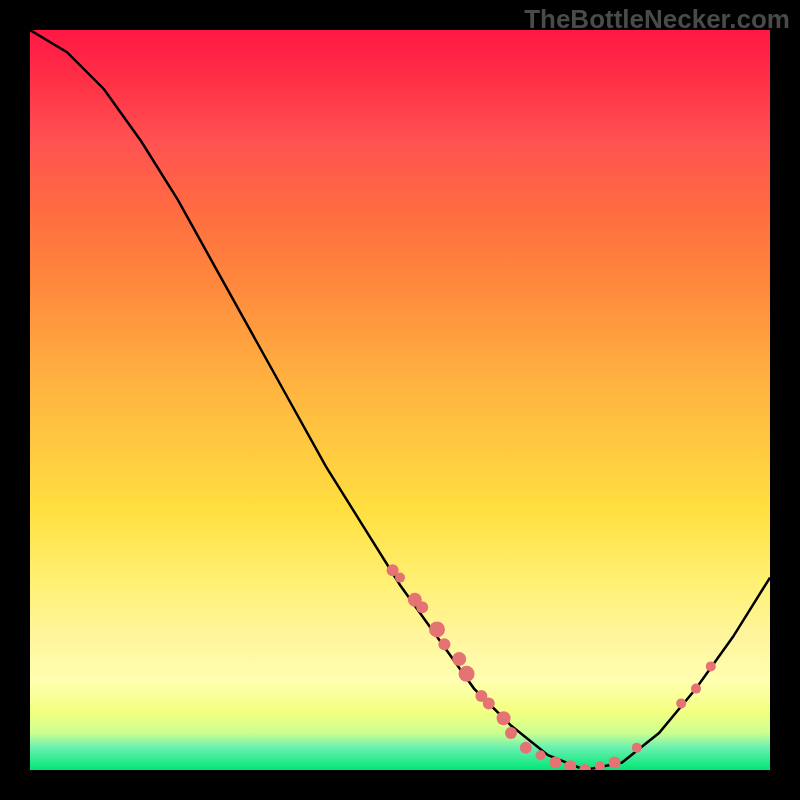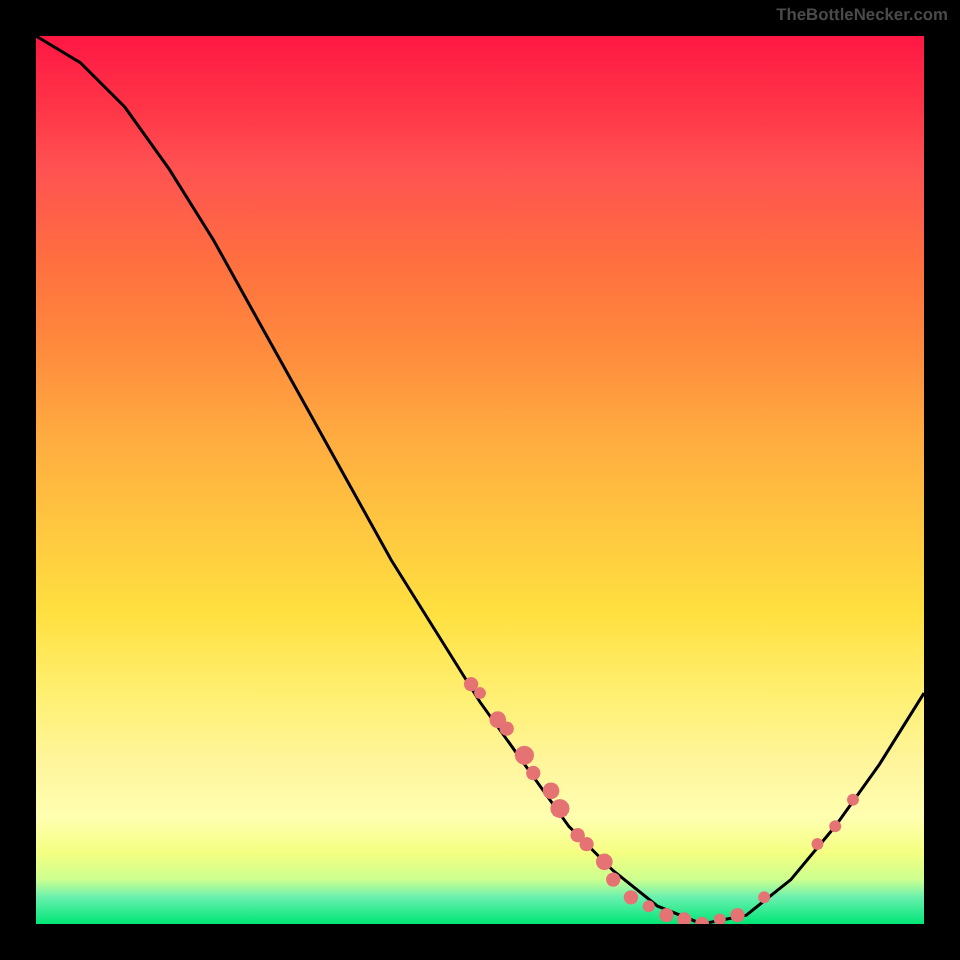--- a/index.html
+++ b/index.html
@@ -9,21 +9,21 @@
     width: 800px;
     height: 800px;
     position: relative;
     font-family: Arial, sans-serif;
   }
   .watermark {
     position: absolute;
     top: 4px;
     right: 10px;
     color: #4a4a4a;
-    font-size: 14px;
+    font-size: 26px;
     font-weight: bold;
     z-index: 10;
   }
   .plot-area {
     position: absolute;
     left: 30px;
     top: 30px;
     width: 740px;
     height: 740px;
   }

